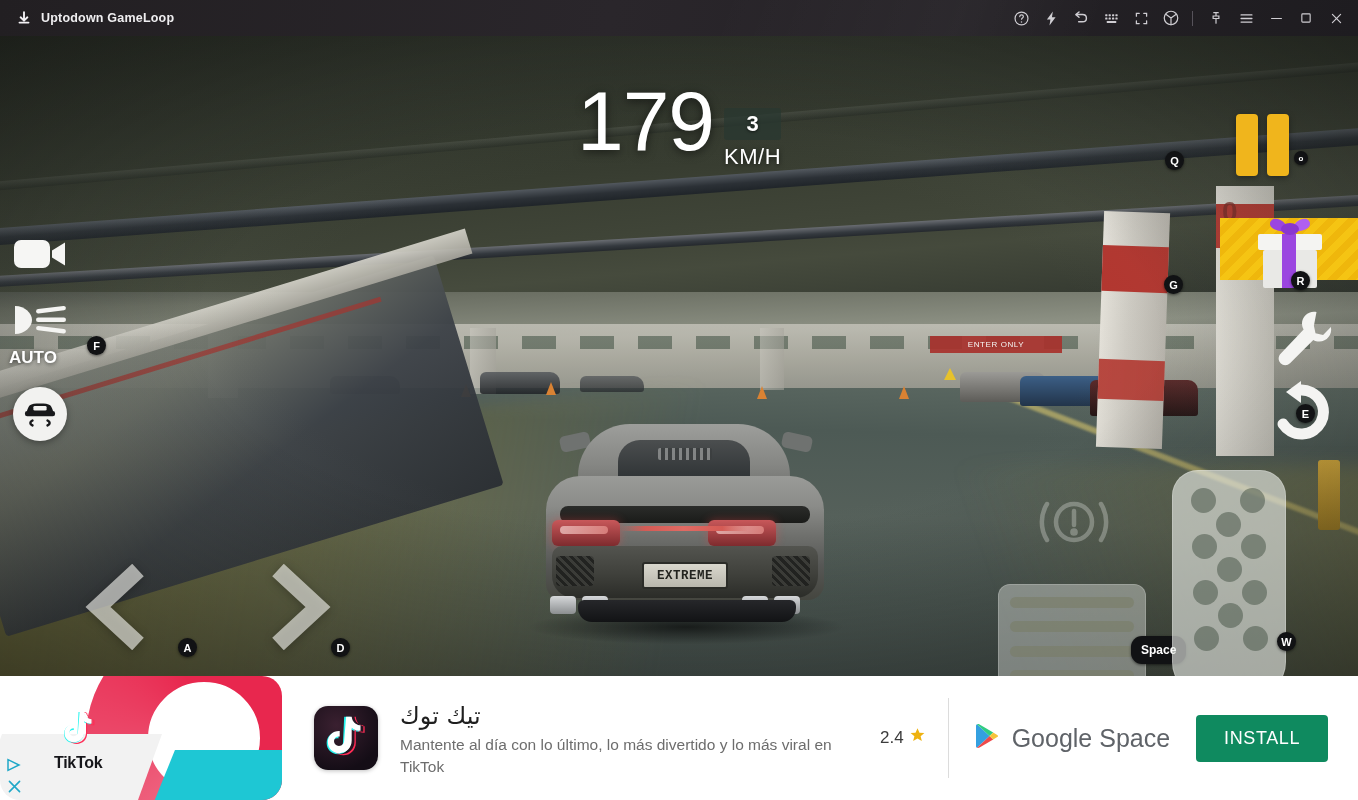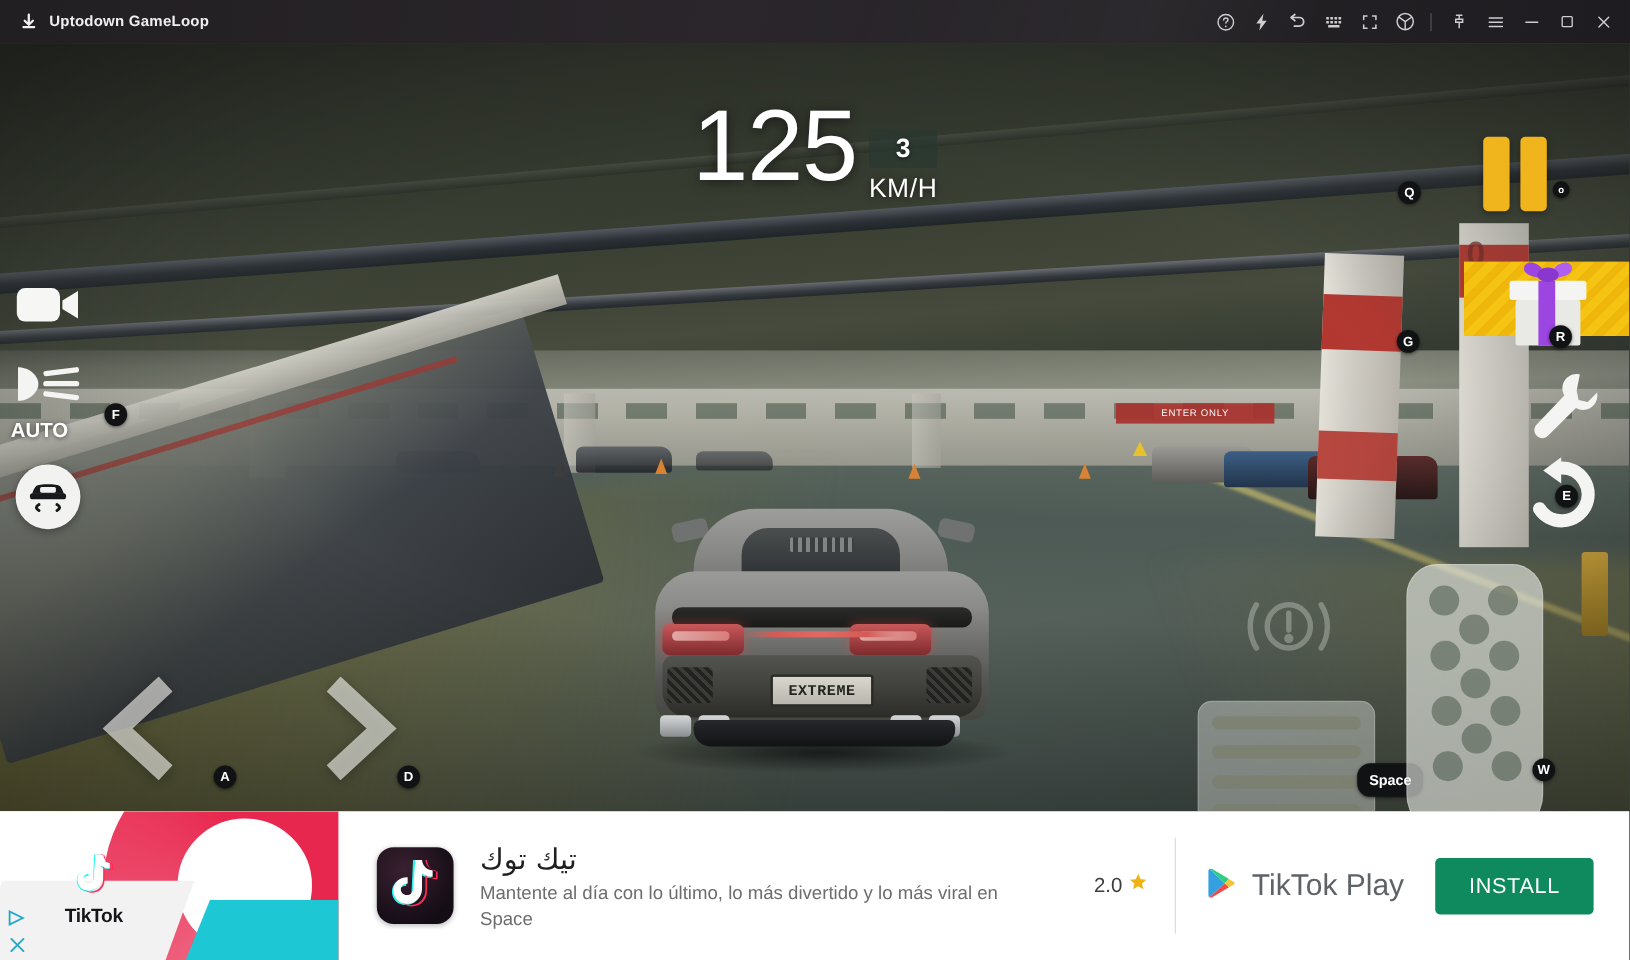--- a/index.html
+++ b/index.html
@@ -355,21 +355,21 @@
   #ad {
     position: absolute; left: 0; top: 676px; width: 1358px; height: 124px;
     background: #fff; display: flex; align-items: stretch; overflow: hidden;
   }
   .ad-choices {
     position: absolute; left: 3px; top: 758px; width: 22px; z-index: 5;
     display: flex; flex-direction: column; align-items: center; gap: 3px;
   }
   .ad-creative {
     position: relative; width: 282px; height: 124px; flex: none;
-    background: #fff; overflow: hidden;
+    background: #fff; overflow: hidden; border-radius: 20px;
   }
   .crt-ring {
     position: absolute; left: 86px; top: -56px; width: 236px; height: 236px;
     border-radius: 50%; border: 62px solid #e8274e;
     background: linear-gradient(160deg, rgba(255,255,255,0), rgba(255,255,255,0));
   }
   .crt-ring::after{
     content:""; position:absolute; left:-62px; top:-62px; width:236px; height:236px; border-radius:50%;
     background: conic-gradient(from 200deg, rgba(255,255,255,.30), rgba(255,255,255,0) 40%);
   }
@@ -547,21 +547,21 @@
       </div>
       <div class="exhaust e1"></div>
       <div class="exhaust e2"></div>
       <div class="exhaust e3"></div>
       <div class="exhaust e4"></div>
       <div class="diffuser"></div>
     </div>
 
     <div class="hud" id="speed-cluster">
       <div class="speed-row">
-        <div class="speed-value">125</div>
+        <div class="speed-value">179</div>
         <div class="gear-unit">
           <div class="gear-box">3</div>
           <div class="kmh">KM/H</div>
         </div>
       </div>
     </div>
 
 
     <div class="hud" id="btn-camera">
       <span class="cam-icon">
@@ -706,43 +706,43 @@
         <svg width="42" height="46" viewBox="0 0 34 38">
           <path d="M15.5 3h5.2c.5 4.2 3.2 6.8 7.3 7.2v5.2c-2.8.1-5.3-.8-7.3-2.4v10.6c0 6-4.5 10.4-10.3 10.4-5.4 0-9.4-3.9-9.4-9.2 0-5.4 4.3-9.4 9.8-9.1v5.3c-2.6-.5-4.7 1.3-4.7 3.8 0 2.3 1.8 4 4.1 4 2.6 0 4.3-1.8 4.3-4.6z" fill="#25f4ee"></path>
           <path d="M18.8 3H24c.5 4.2 3.2 6.8 7.3 7.2v5.2c-2.8.1-5.3-.8-7.3-2.4v10.6c0 6-4.5 10.4-10.3 10.4-2.3 0-4.3-.7-5.9-1.9 1.7 1.8 4.1 2.9 7 2.9 5.8 0 10.3-4.4 10.3-10.4V13.9c2 1.6 4.5 2.5 7.3 2.4V11c-4.1-.4-6.8-3-7.3-8z" fill="#fe2c55"></path>
           <path d="M17.1 3h4.6c.5 4.2 3.2 6.8 7.3 7.2v4.4c-2.8.1-5.3-.8-7.3-2.4v10.6c0 6-4.5 10.4-10.3 10.4-5.4 0-9.4-3.9-9.4-9.2 0-5.4 4.3-9.4 9.8-9.1v4.5c-2.6-.5-4.7 1.3-4.7 3.8 0 2.3 1.8 4 4.1 4 2.6 0 4.3-1.8 4.3-4.6z" fill="#ffffff"></path>
         </svg>
       </span>
     </div>
 
     <div class="ad-text">
       <div class="ad-title">تيك توك</div>
-      <div class="ad-desc">Mantente al día con lo último, lo más divertido y lo más viral en Space</div>
+      <div class="ad-desc">Mantente al día con lo último, lo más divertido y lo más viral en TikTok</div>
     </div>
 
     <div class="ad-rating">
-      <span>2.0</span>
+      <span>2.4</span>
       <span>
         <svg width="17" height="17" viewBox="0 0 18 18">
             <path d="M9 1.2l2.1 4.8 5.2.4-4 3.4 1.3 5.1L9 12.2l-4.6 2.7 1.3-5.1-4-3.4 5.2-.4z" fill="#eeb211"></path>
           </svg>
       </span>
     </div>
     <div class="ad-vsep"></div>
 
     <div class="ad-store">
       <span>
         <svg width="26" height="28" viewBox="0 0 26 28">
           <path d="M2 2.2 14.6 14 2 25.8c-.6-.3-1-1-1-1.9V4.1c0-.9.4-1.6 1-1.9z" fill="#34a0e0"></path>
           <path d="M2 2.2 14.6 14l3.6-3.4L4.6 2.4C3.6 1.8 2.6 1.8 2 2.2z" fill="#30cc82"></path>
           <path d="M2 25.8 14.6 14l3.6 3.4L4.6 25.6c-1 .6-2 .6-2.6.2z" fill="#ef4a4a"></path>
           <path d="M18.2 10.6 14.6 14l3.6 3.4 4-2.3c1.1-.7 1.1-1.5 0-2.2z" fill="#f5c33b"></path>
         </svg>
       </span>
-      <span class="gp-text">TikTok Play</span>
+      <span class="gp-text">Google Space</span>
     </div>
 
     <button class="ad-install">INSTALL</button>
   </div>
 
   <div class="ad-choices">
     <span>
       <svg width="16" height="14" viewBox="0 0 16 14" fill="none" stroke="#20a8c8" stroke-width="1.5">
           <path d="M2 1.6v10.8L13 7z"></path>
         </svg>

